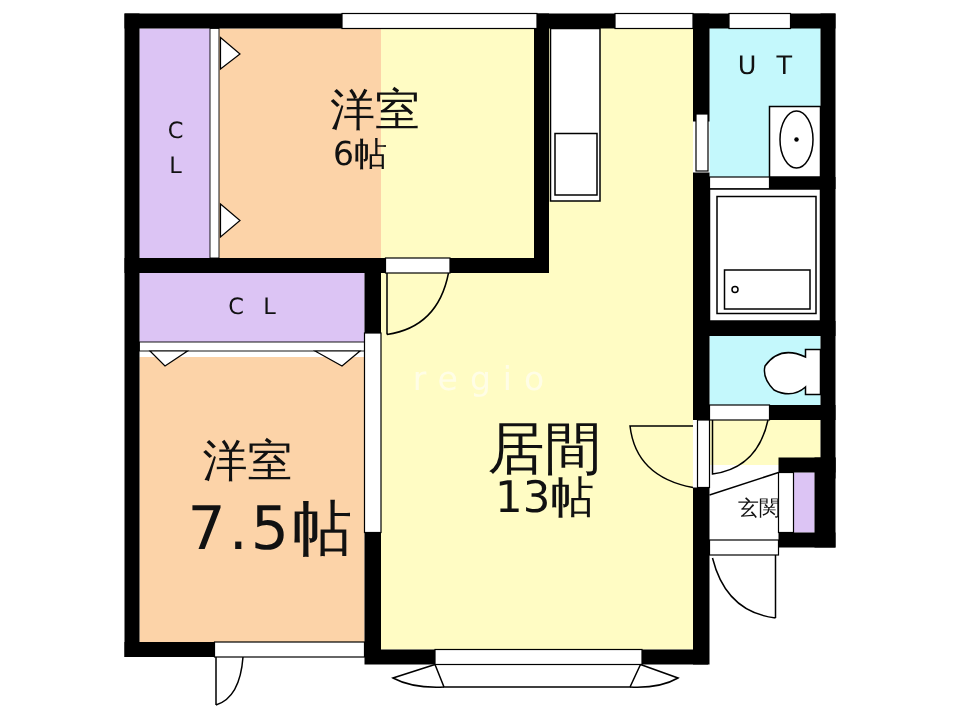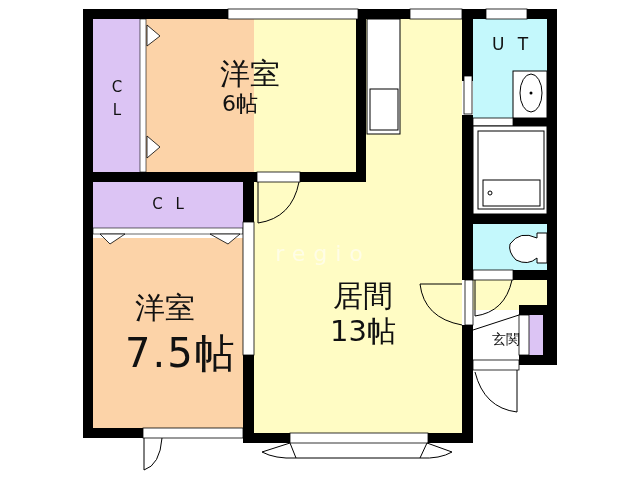--- a/index.html
+++ b/index.html
@@ -109,17 +109,17 @@
 <div class="room-label" style="left:210px;top:58px;width:80px;font-size:30px;">洋室</div>
 <div class="room-label" style="left:200px;top:92px;width:80px;font-size:22px;">6帖</div>
 
 <div class="room-label" style="left:103px;top:76px;width:28px;font-size:15px;line-height:23px;">C
 L</div>
 <div class="room-label" style="left:130px;top:197px;width:80px;font-size:15px;letter-spacing:4px;">C L</div>
 
 <div class="room-label" style="left:120px;top:292px;width:90px;font-size:30px;">洋室</div>
 <div class="room-label" style="left:125px;top:332px;width:110px;font-size:40px;letter-spacing:2px;">7.5帖</div>
 
-<div class="room-label" style="left:318px;top:280px;width:90px;font-size:30px;">居間</div>
+<div class="room-label" style="left:318px;top:280px;width:90px;font-size:38px;">居間</div>
 <div class="room-label" style="left:318px;top:316px;width:90px;font-size:29px;">13帖</div>
 
 <div class="room-label" style="left:487px;top:36px;width:50px;font-size:17px;letter-spacing:4px;">U T</div>
 <div class="room-label" style="left:474px;top:332px;width:64px;font-size:14px;">玄関</div>
 
 </body></html>

